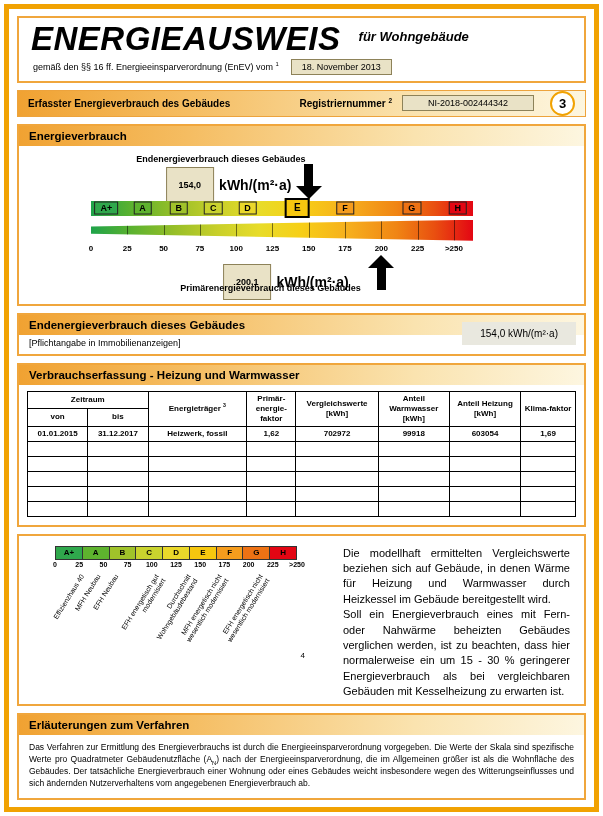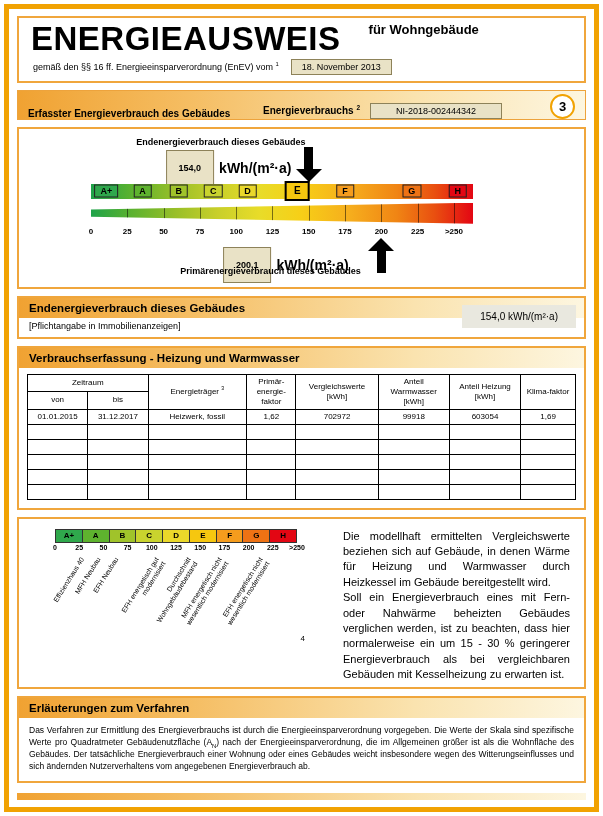--- a/index.html
+++ b/index.html
@@ -10,28 +10,28 @@
   .grad{background:linear-gradient(90deg,#f0a232 0%,#f5bd62 30%,#fae3af 70%,#fdf6e0 100%);}
   .sec{border:2px solid #f0a63c;background:#fff;}
   .sec-head{background:linear-gradient(90deg,#f0a232 0%,#f5bd62 30%,#fae3af 70%,#fdf6e0 100%);
             font-weight:bold;font-size:11.5px;padding:4px 10px;}
   sup{vertical-align:super;font-size:0.65em;line-height:0;}
   sub{vertical-align:sub;font-size:0.7em;line-height:0;}
   .tan-box{background:#e9e2c6;border:1px solid #8d8259;padding:2px 10px;font-size:9px;display:inline-block;}
 
   
   .header-box{padding:4px 12px 6px;}
-  .title-row{display:flex;align-items:flex-start;gap:28px;}
+  .title-row{display:flex;align-items:center;gap:18px;font-style:italic;}
   .title-row h1{margin:0;font-size:33px;line-height:1.05;letter-spacing:.5px;}
   .subtitle{font-size:13px;font-weight:bold;padding-bottom:6px;}
   .law-row{display:flex;align-items:center;gap:12px;font-size:9px;margin-top:2px;padding-left:2px;}
 
   
-  .registry{height:30px;display:flex;align-items:flex-end;padding:0 10px;font-size:10px;
-            border:1px solid #eda33c;box-sizing:border-box;gap:32px;}
+  .registry{height:30px;display:flex;align-items:center;padding:0 10px;font-size:10px;
+            border:1px solid #eda33c;box-sizing:border-box;}
   .registry .b{font-weight:bold;}
   .reg-group{margin-left:auto;display:flex;align-items:center;gap:10px;}
   .reg-num{min-width:110px;text-align:center;}
   .page-circle{width:25px;height:25px;border-radius:50%;background:#fff;border:2px solid #f1a202;
                display:flex;align-items:center;justify-content:center;font-weight:bold;font-size:13px;
                margin-left:16px;box-sizing:border-box;}
 
   
   .ev-body{padding:8px 0 2px;position:relative;}
   .scale-wrap{position:relative;height:148px;margin-left:72px;width:382px;}
@@ -60,21 +60,21 @@
   .ms-tick{position:absolute;transform:translateX(-50%);font-size:8px;font-weight:bold;white-space:nowrap;}
 
   
   .endenergie{position:relative;}
   .endenergie .sec-body2{padding:3px 10px 6px;font-size:9px;}
   .grey-box{position:absolute;right:8px;top:7px;background:#e9e8df;padding:6px 18px;font-size:10px;}
 
   
   .tbl-body{padding:6px 8px 8px;}
   table{width:100%;border-collapse:collapse;font-size:8px;text-align:center;table-layout:fixed;}
-  th,td{border:1px solid #000;padding:2px 3px;font-weight:normal;vertical-align:middle;word-wrap:break-word;}
+  th,td{border:1px solid #000;padding:2px 3px;font-weight:bold;vertical-align:middle;word-wrap:break-word;}
   thead th{line-height:1.25;}
   tbody tr{height:15px;}
 
   
   .vgl-body{display:flex;padding:8px 10px 4px;}
   .vgl-left{width:300px;flex:none;position:relative;padding:2px 0 0 26px;box-sizing:border-box;}
   .cmp-classes{display:flex;width:242px;}
   .cmp-class{flex:1;border:1px solid #333;margin-left:-1px;text-align:center;font-size:8px;font-weight:bold;
              padding:1px 0;line-height:1.25;}
   .cmp-class:first-child{margin-left:0;}
@@ -107,27 +107,28 @@
       </div>
       <div class="law-row">
         <span><span>gemäß den §§ 16 ff. Energieeinsparverordnung (EnEV) vom</span>&nbsp;<sup>1</sup></span>
         <span class="tan-box">18. November 2013</span>
       </div>
     </div>
 
     <div class="registry grad">
       <span class="b">Erfasster Energieverbrauch des Gebäudes</span>
       <span class="reg-group">
-        <span class="b"><span>Energieverbrauchs</span>&nbsp;<sup>2</sup></span>
+        <span class="b"><span>Registriernummer</span>&nbsp;<sup>2</sup></span>
         <span class="tan-box reg-num">NI-2018-002444342</span>
       </span>
       <span class="page-circle">3</span>
     </div>
 
     <div class="sec">
+      <div class="sec-head">Energieverbrauch</div>
       <div class="ev-body">
         <div class="scale-wrap">
           <div class="ev-label">Endenergieverbrauch dieses Gebäudes</div>
           <div class="val-row ev-value">
             <span class="tan-box val">154,0</span>
             <span class="unit">kWh/(m²·a)</span>
           </div>
           <div class="arrow down" style="left:57%">
             <i class="stem"></i>
             <i class="head-down"></i>

